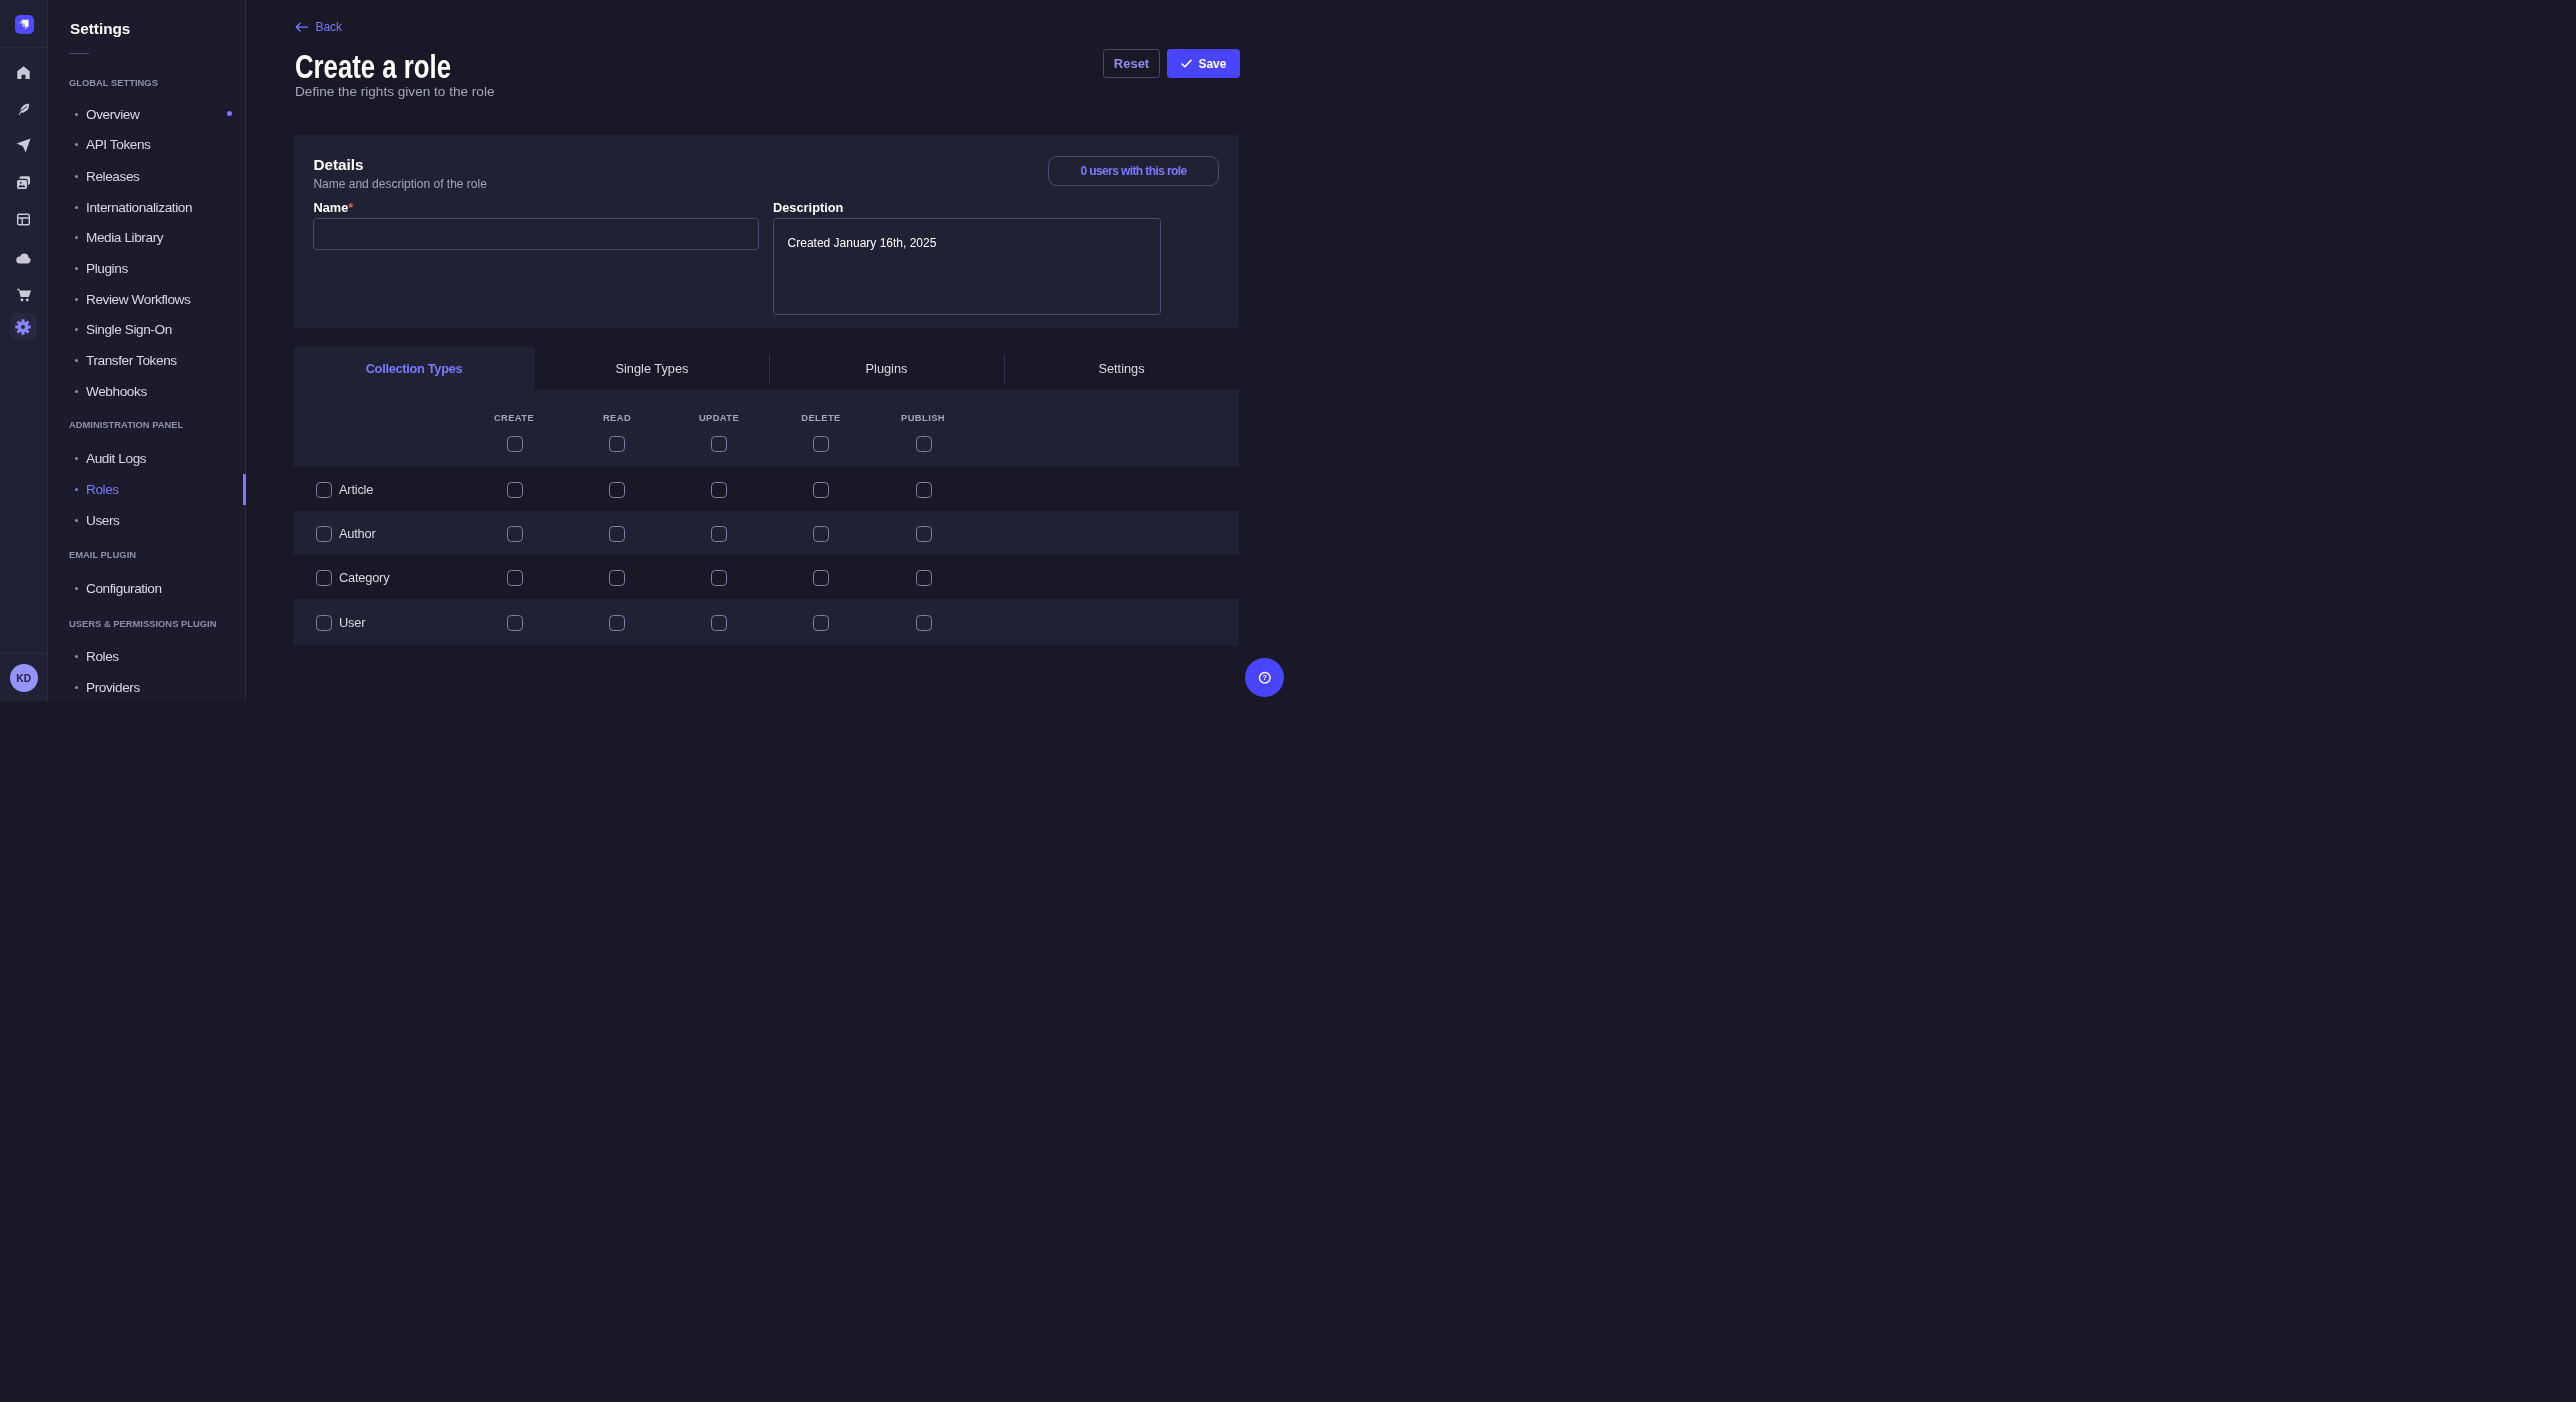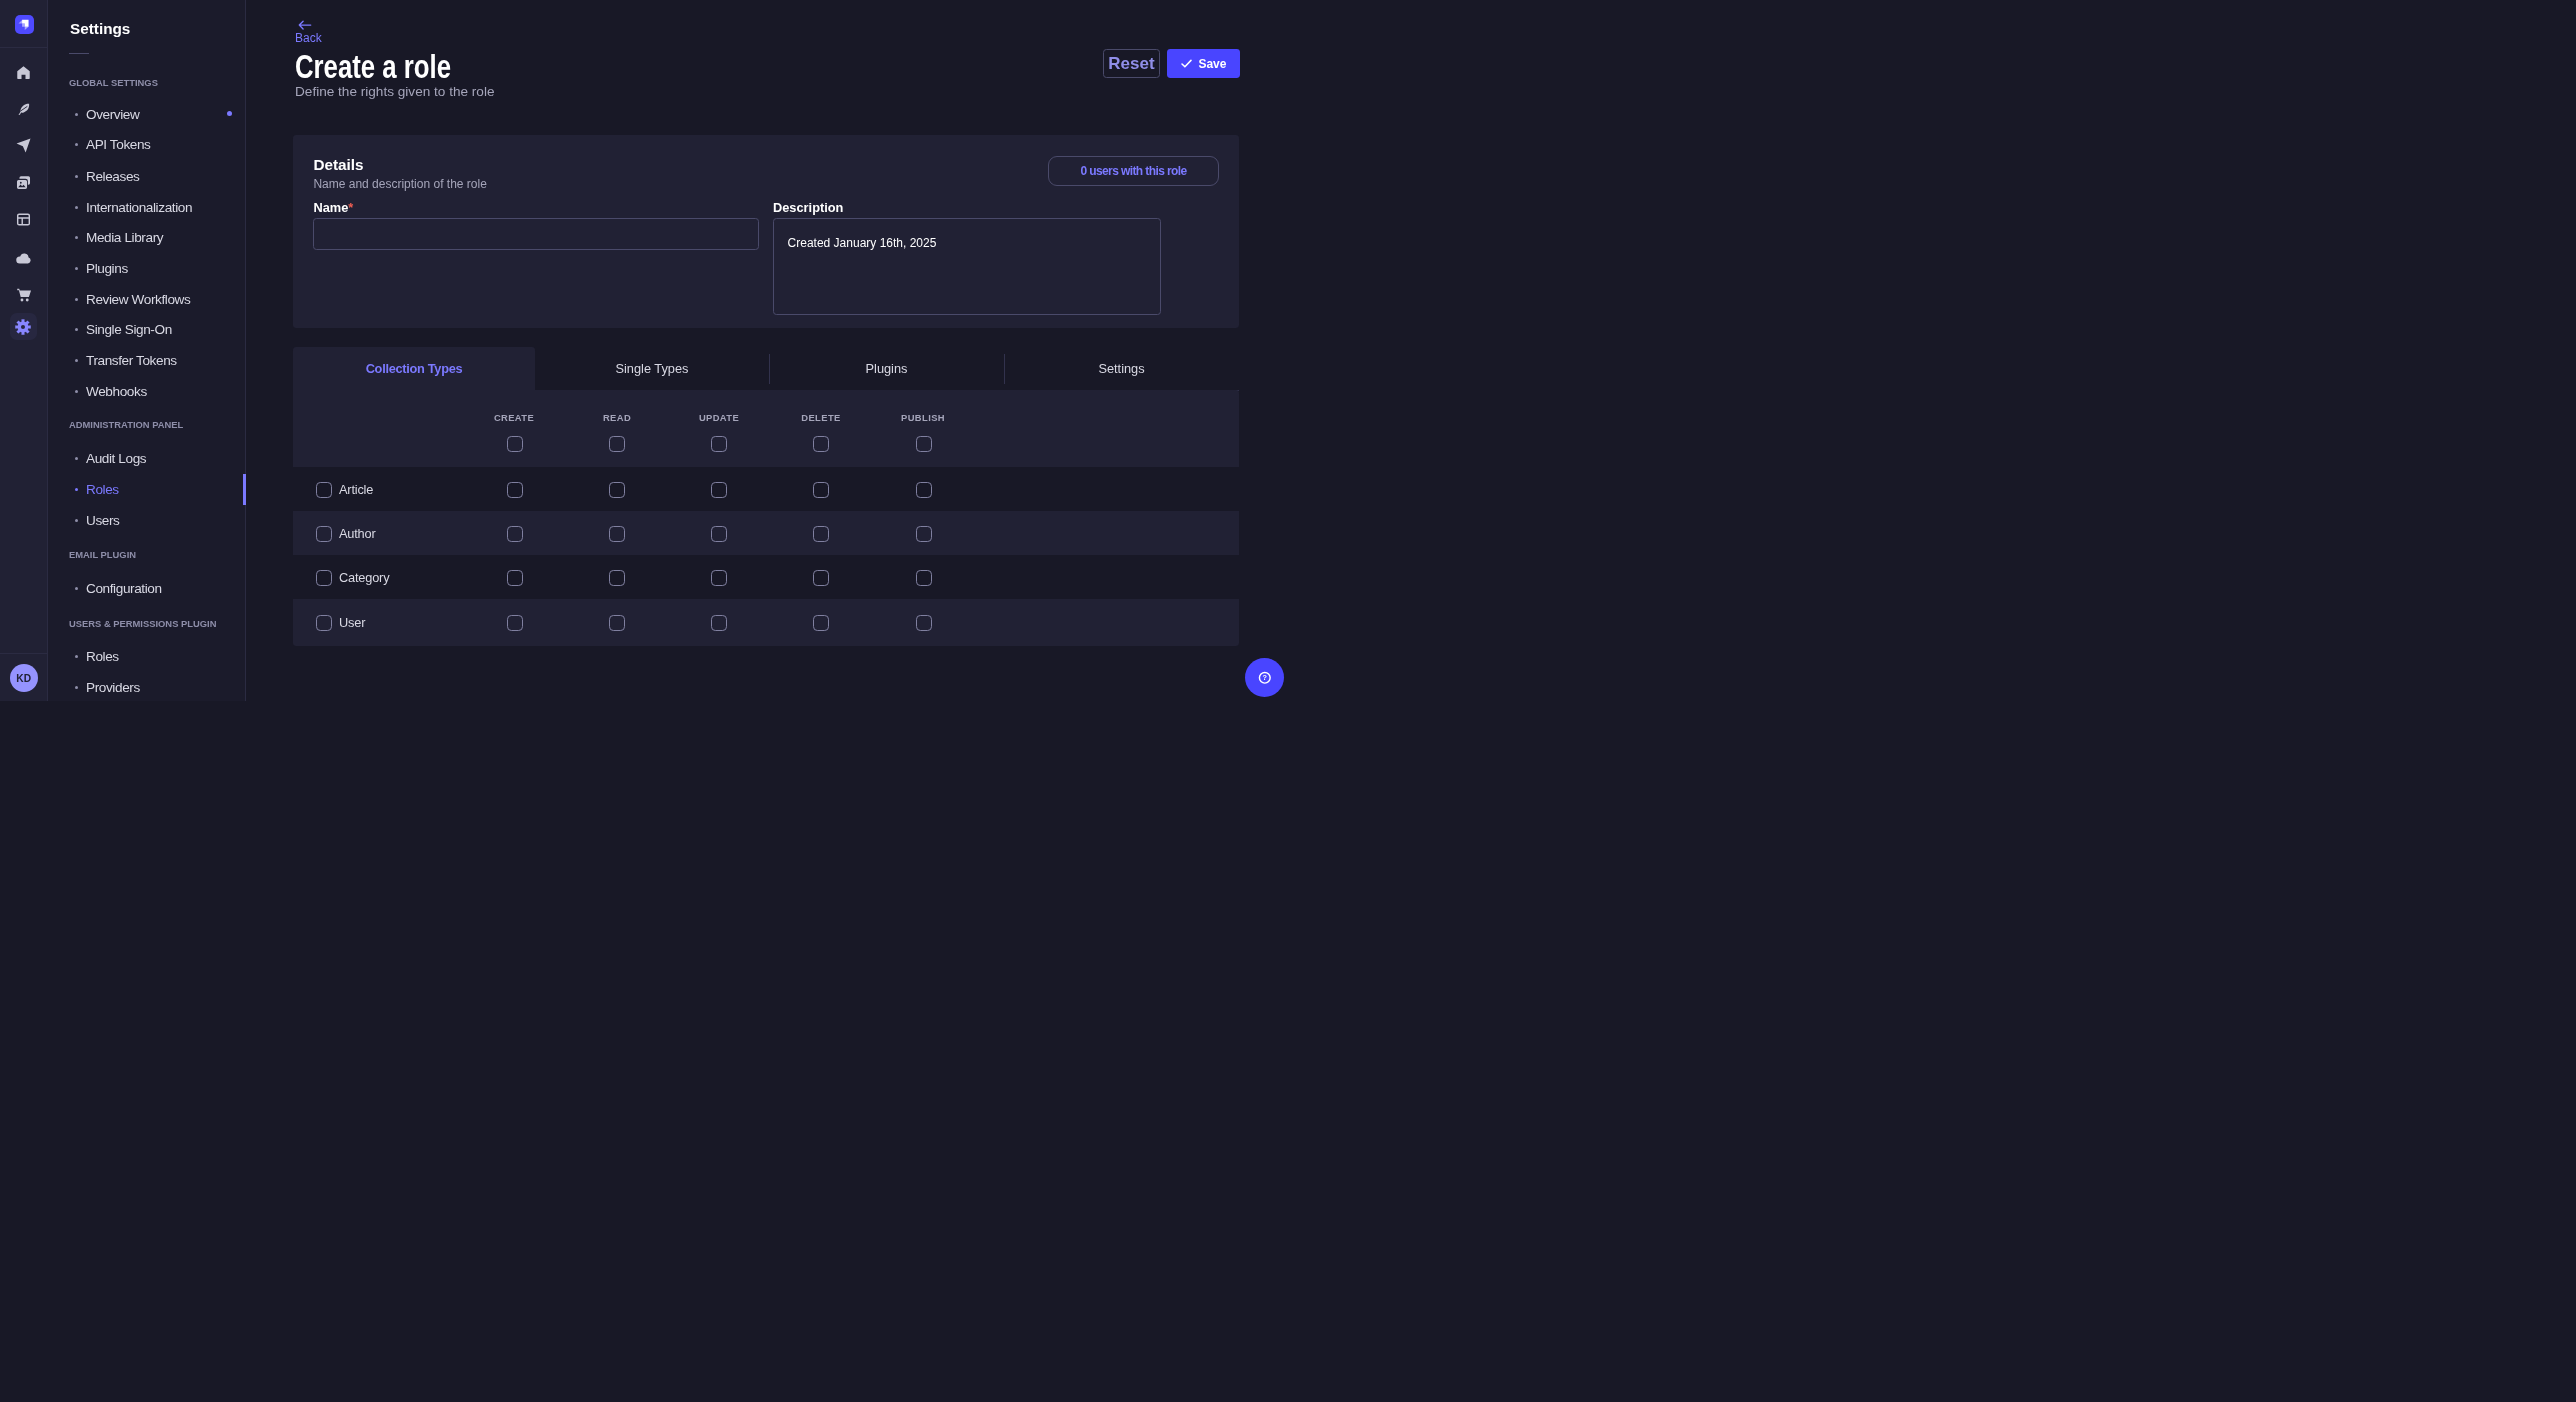--- a/index.html
+++ b/index.html
@@ -23,25 +23,25 @@
   .snitem { position:absolute; left:0; width:198px; height:31px; display:flex; align-items:center; color:#d9d9e4; font-size:13.6px; letter-spacing:-0.4px; }
   .snitem .bullet { position:absolute; left:27px; width:3.4px; height:3.4px; border-radius:50%; background:#8e8ea9; }
   .snitem .txt { position:absolute; left:38px; }
   .snitem.active { color:#7b79ff; }
   .snitem.active .bullet { background:#7b79ff; }
   .snitem.active::after { content:""; position:absolute; right:0; top:0; width:2.6px; height:31px; background:#7b79ff; }
   .notifdot { position:absolute; left:179px; top:12px; width:5.1px; height:5.1px; border-radius:50%; background:#7b79ff; }
 
   
   #main { position:absolute; left:246px; top:0; width:1042px; height:701px; }
-  .backlink { position:absolute; left:49px; top:20.4px; display:flex; align-items:center; color:#7b79ff; font-size:12px;flex-direction:column; }
+  .backlink { position:absolute; left:49px; top:20.4px; display:flex; align-items:center; color:#7b79ff; font-size:12px; }
   .backlink svg { margin-right:6.8px; }
   h1 { position:absolute; left:49px; top:50px; font-size:33px; line-height:33px; font-weight:bold; color:#ffffff; transform:scaleX(0.78); transform-origin:left top; }
   .subtitle { position:absolute; left:49px; top:84px; font-size:13.6px; color:#a5a5ba; }
-  .btn-reset { position:absolute; left:857px; top:49px; width:57px; height:29px; border:0.9px solid #4a4a6a; border-radius:3.4px; color:#908ee8; font-size:17px; font-weight:bold; display:flex; align-items:center; justify-content:center; }
+  .btn-reset { position:absolute; left:857px; top:49px; width:57px; height:29px; border:0.9px solid #4a4a6a; border-radius:3.4px; color:#908ee8; font-size:13px; font-weight:bold; display:flex; align-items:center; justify-content:center; }
   .btn-save { position:absolute; left:921px; top:49px; width:73px; height:29px; background:#4945ff; border-radius:3.4px; color:#ffffff; font-size:12px; font-weight:bold; display:flex; align-items:center; justify-content:center; }
   .btn-save svg { margin-right:6.8px; }
 
   
   .card { position:absolute; left:47px; top:135px; width:946px; height:193px; background:#212134; border-radius:3.4px; }
   .card .c-title { position:absolute; left:20.4px; top:21px; font-size:15.3px; font-weight:bold; color:#ffffff; }
   .card .c-sub { position:absolute; left:20.4px; top:42px; font-size:12px; color:#a5a5ba; }
   .btn-users { position:absolute; right:20.4px; top:21px; height:30px; border:0.9px solid #4a4a6a; border-radius:9px; color:#7b79ff; font-size:12px; font-weight:bold; letter-spacing:-0.6px; display:flex; align-items:center; padding:0 31px; }
   .f-label { position:absolute; top:65px; font-size:12.8px; font-weight:bold; color:#ffffff; }
   .f-label .req { color:#ee5e52; }

